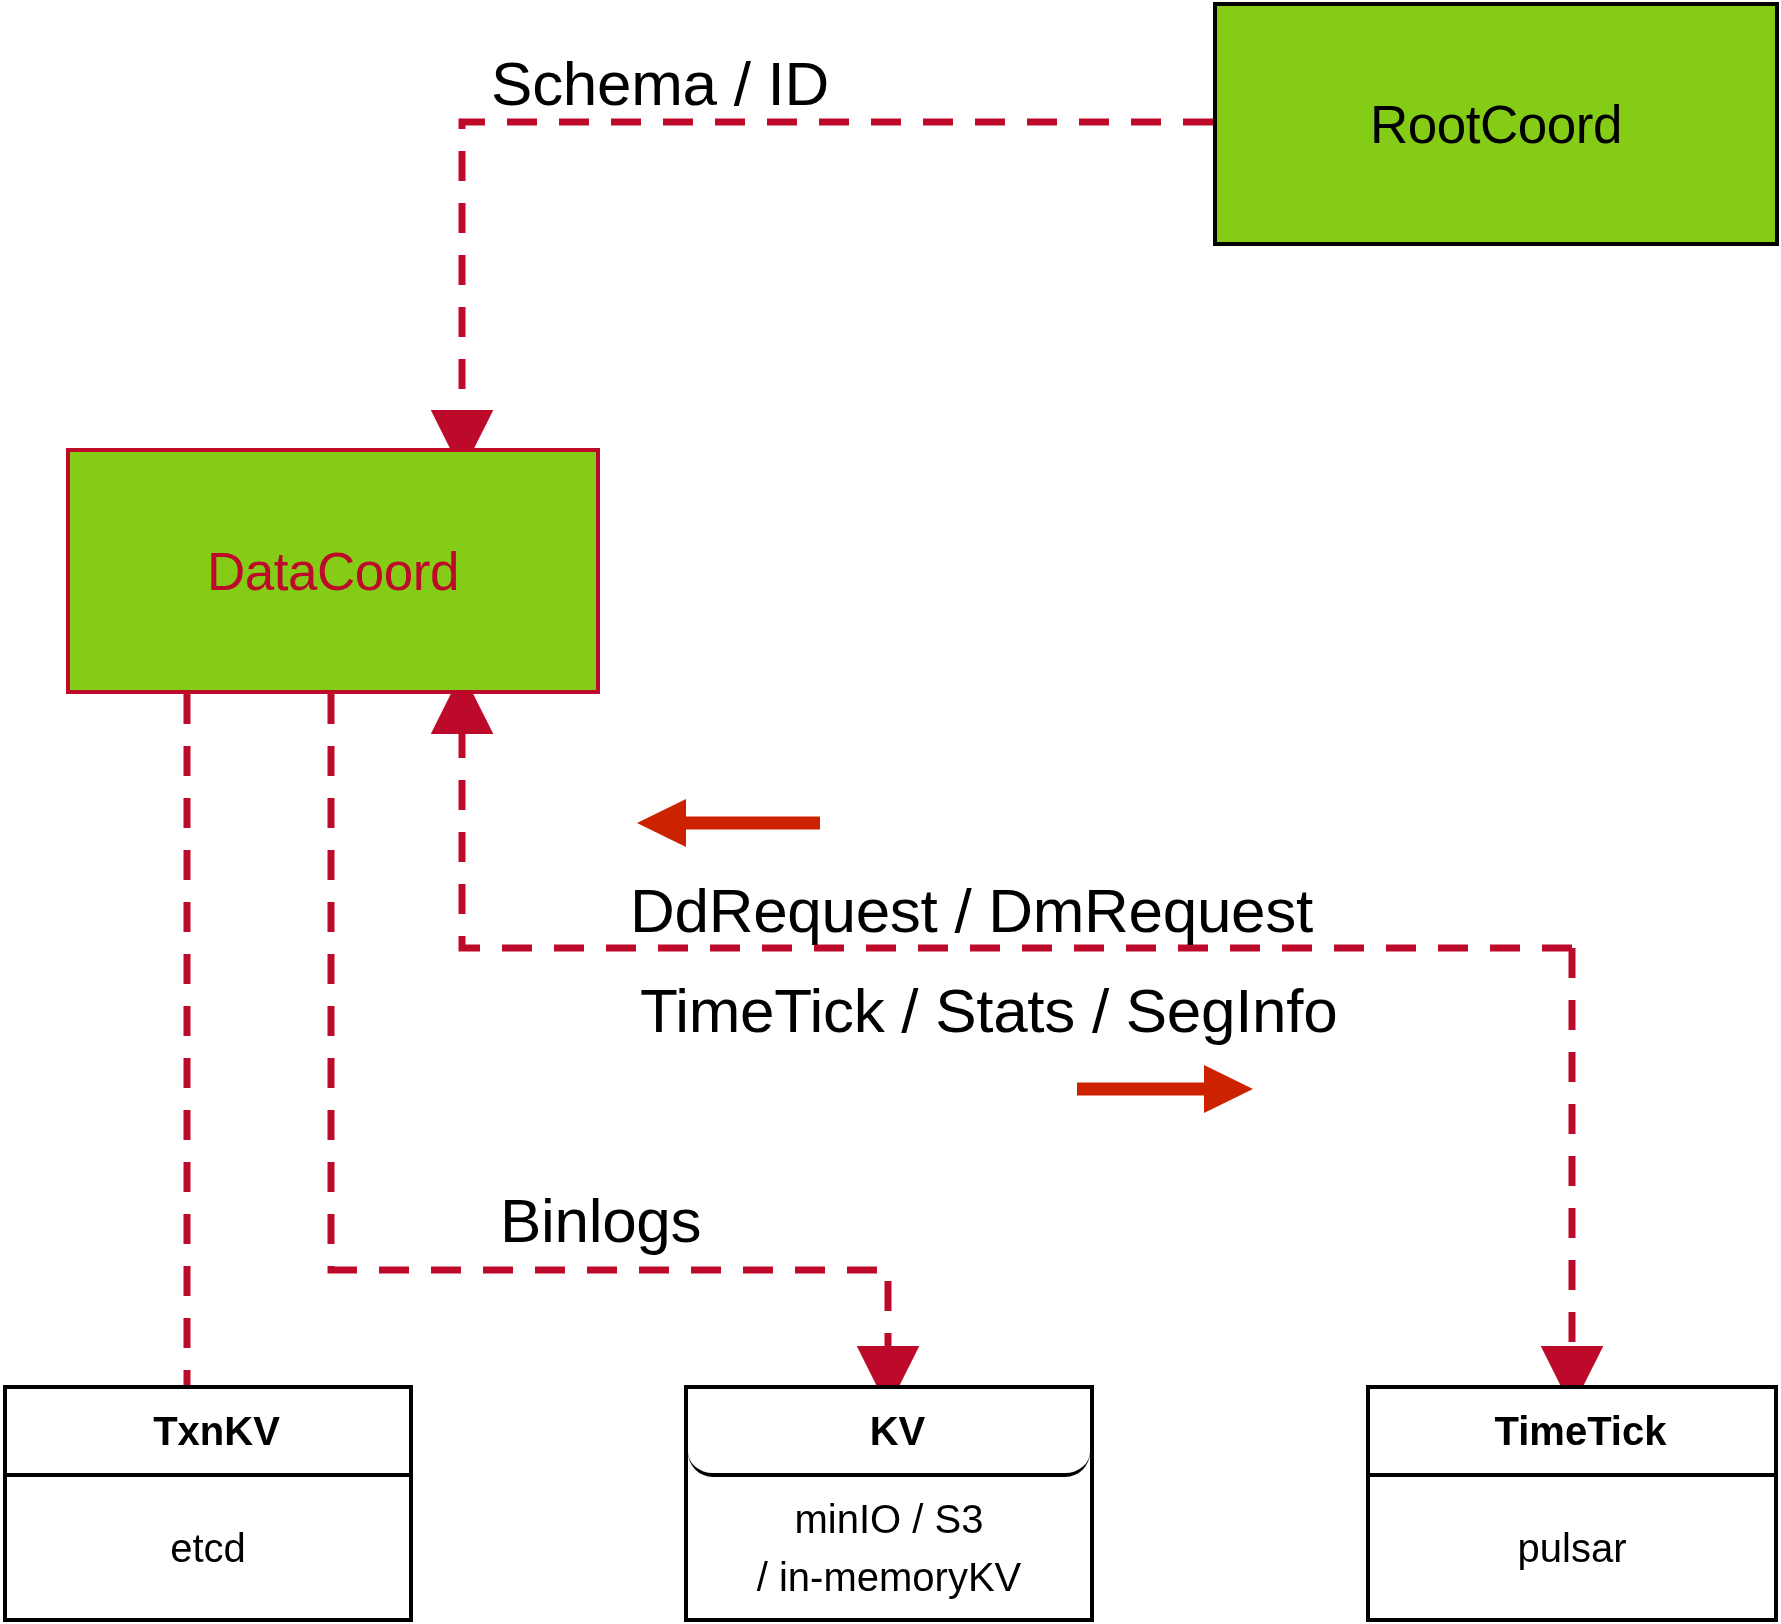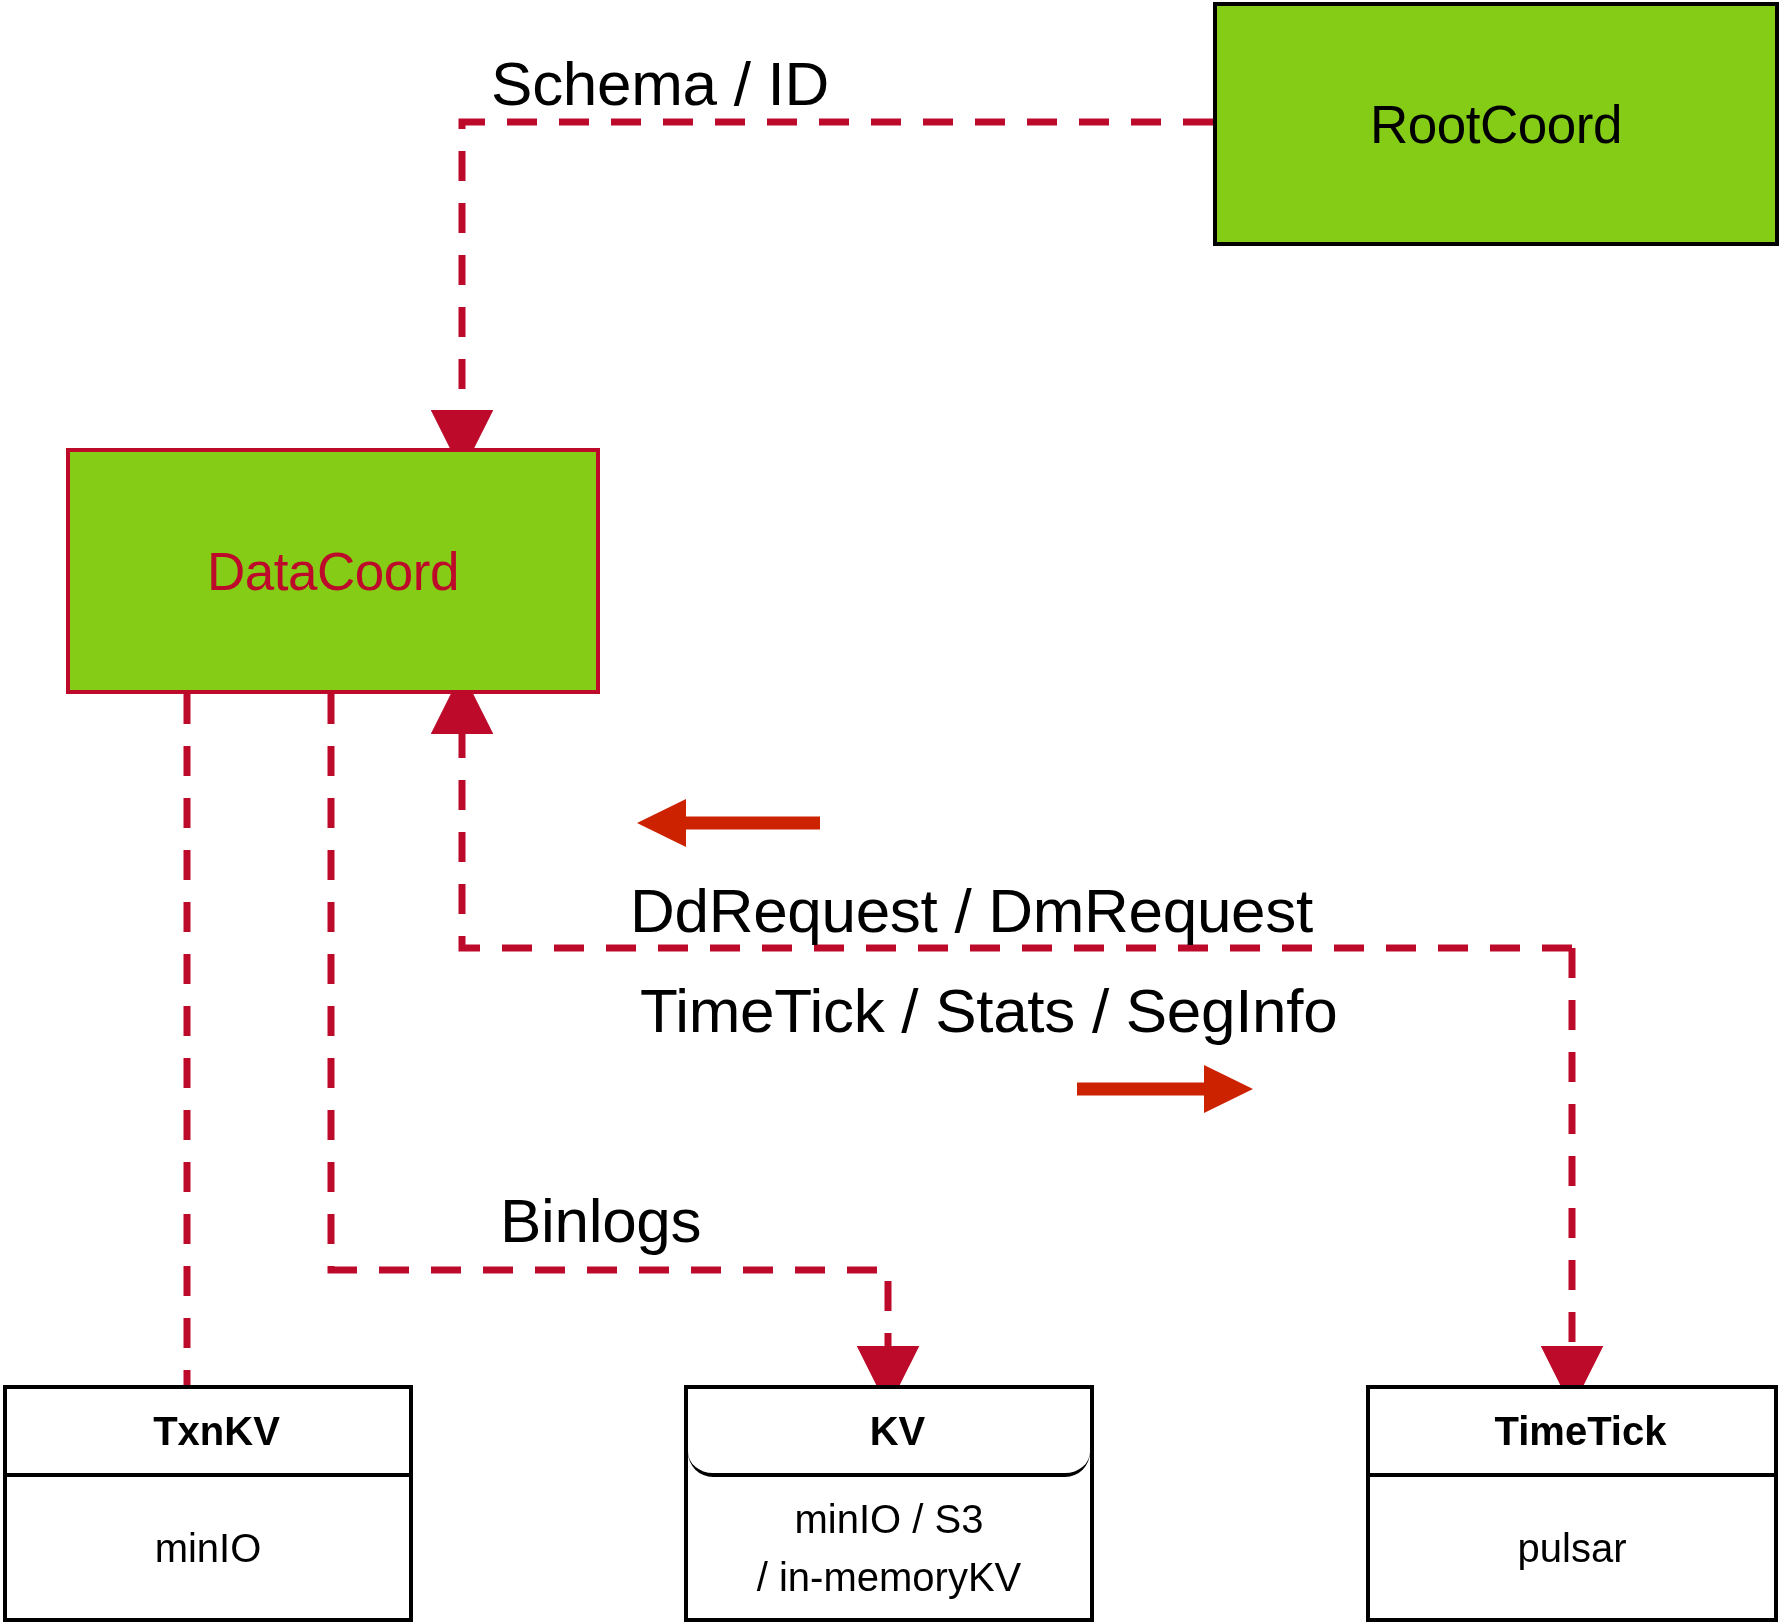--- a/index.html
+++ b/index.html
@@ -132,21 +132,21 @@
     <span class="node-label-plain">RootCoord</span>
   </div>
 
   <div class="node node-accent" style="left:66px; top:448px; width:534px; height:246px;">
     <span class="node-label-accent">DataCoord</span>
   </div>
 
   <div class="node node-split" style="left:3px; top:1385px; width:410px; height:237px;">
     <div class="split-head" style="height:84px;">TxnKV</div>
     <div class="split-body">
-      <div>minIO</div>
+      <div>etcd</div>
     </div>
   </div>
 
   <div class="node node-split" style="left:684px; top:1385px; width:410px; height:237px;">
     <div class="split-head" style="height:84px;border-radius:25px;">KV</div>
     <div class="split-body">
       <div>minIO / S3</div>
       <div>/ in-memoryKV</div>
     </div>
   </div>

